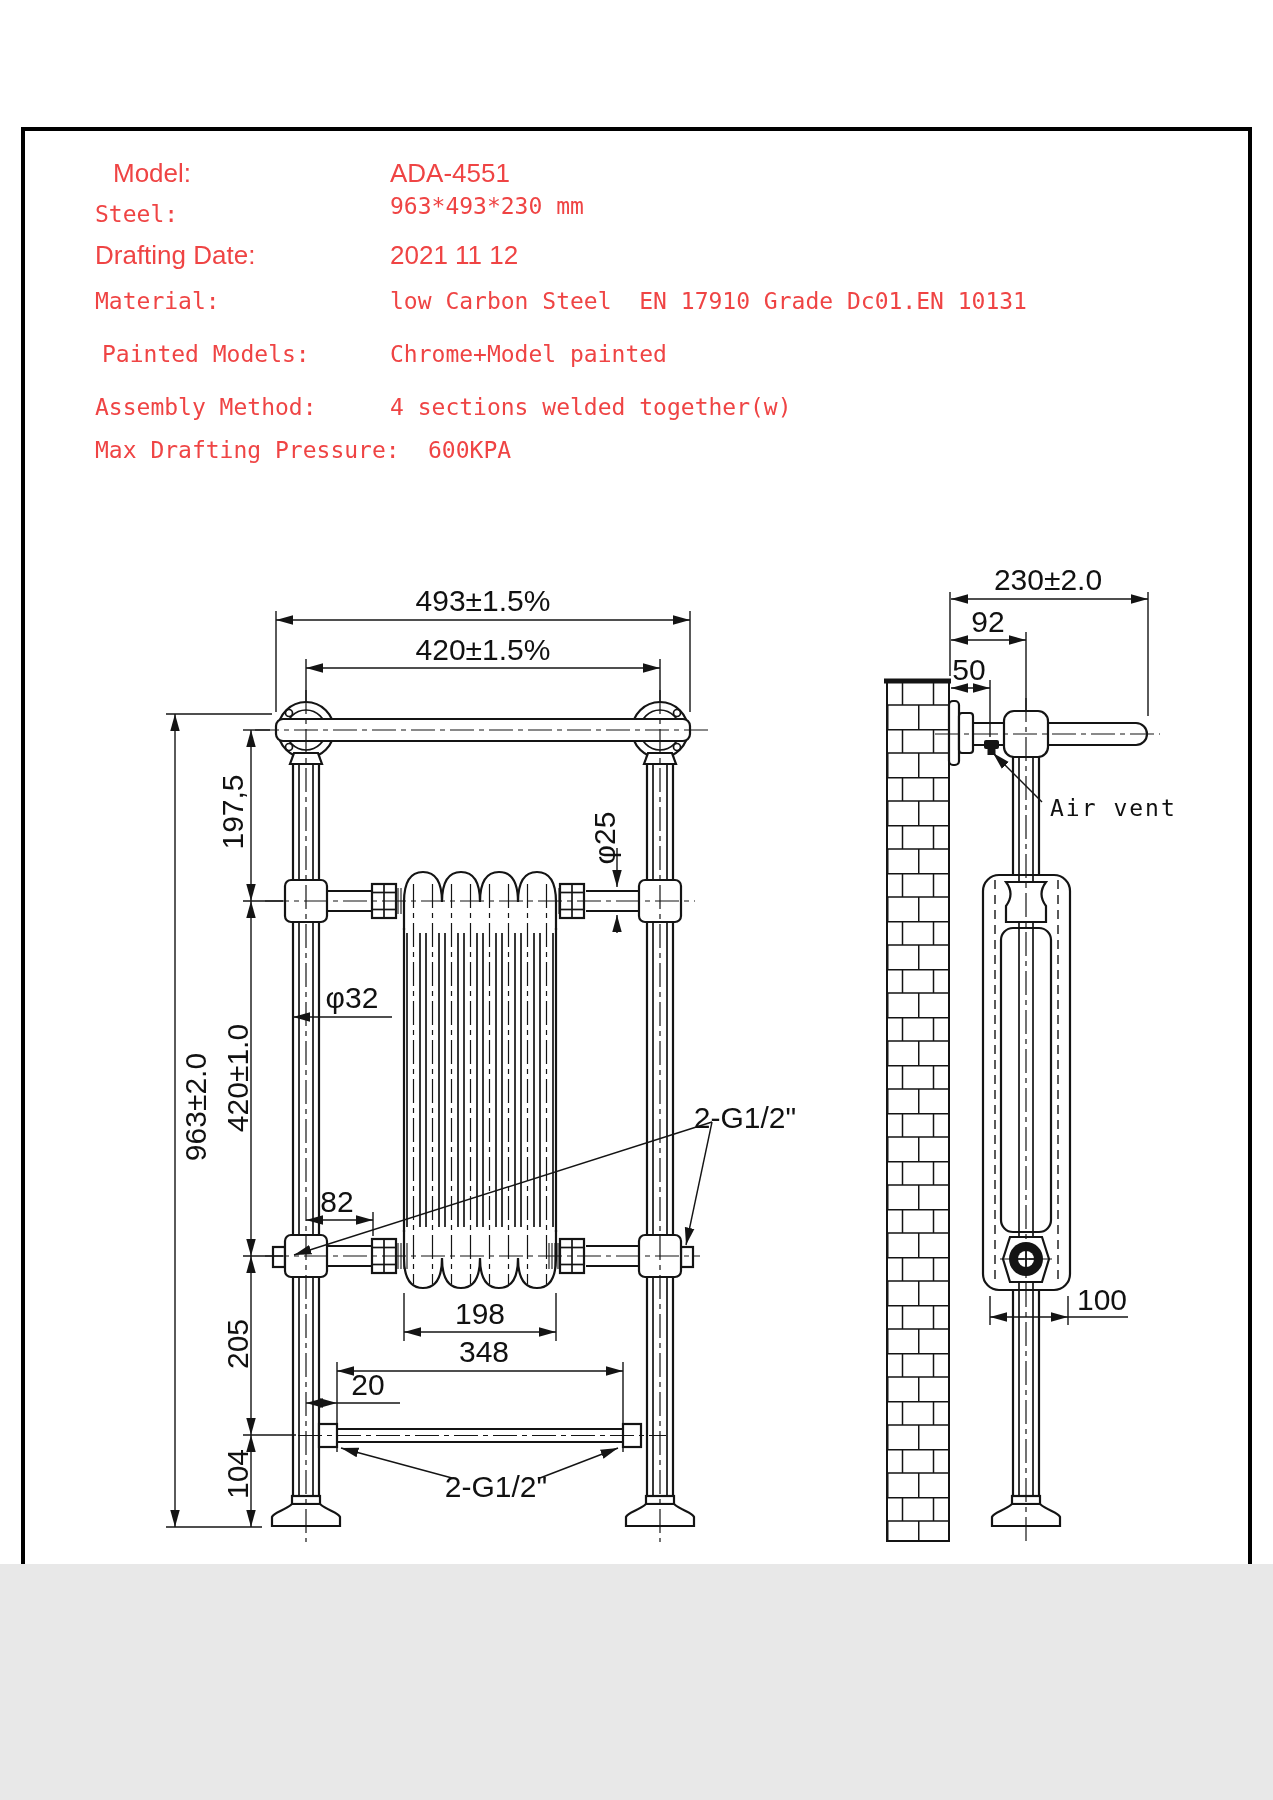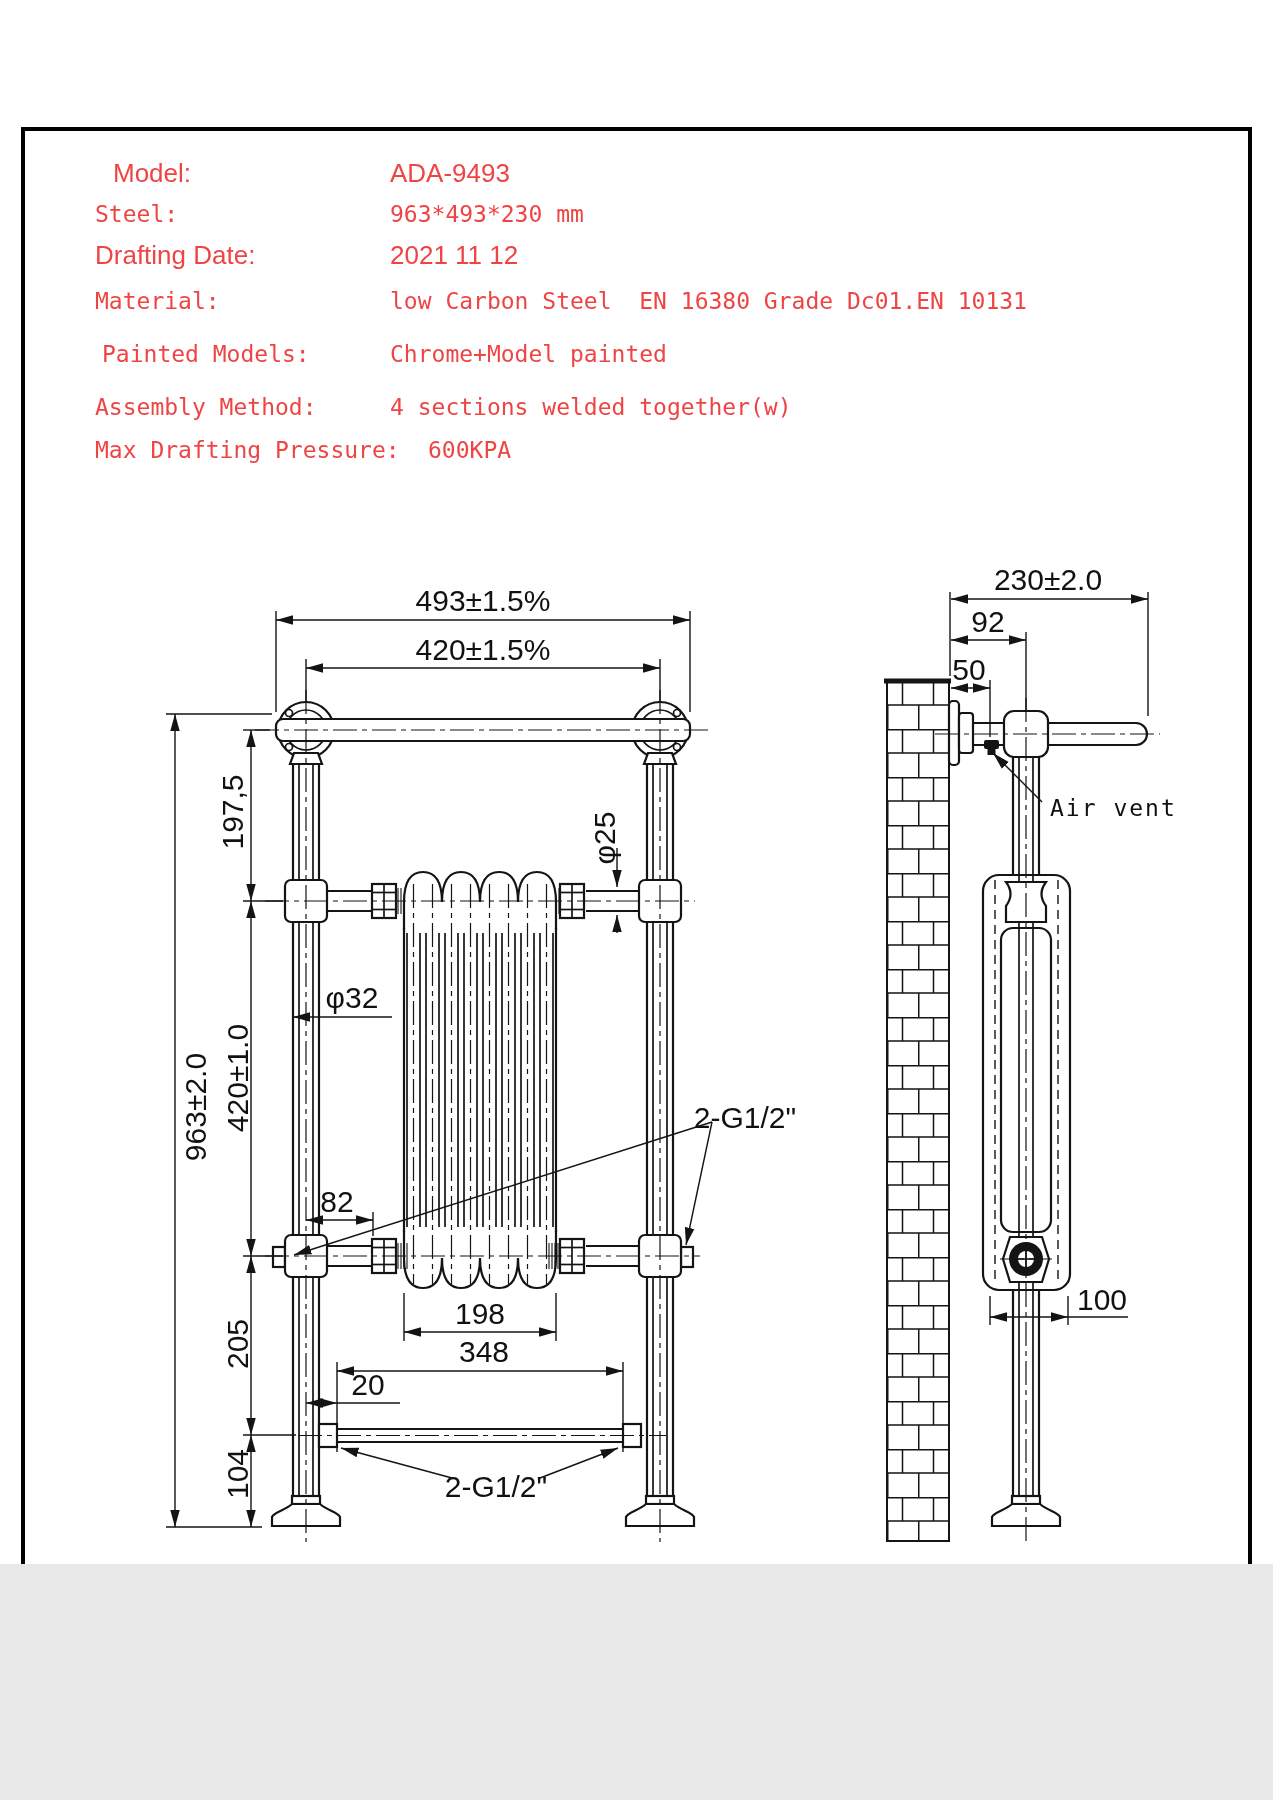--- a/index.html
+++ b/index.html
@@ -24,27 +24,27 @@
   .blk{fill:#141414;stroke:none;}
 </style>
 </head>
 <body>
 
 <div id="sheet">
   <div id="frame"></div>
 
   <div>
     <span class="hrow sans" style="left:113px;top:158px">Model:</span>
-    <span class="hrow sans" style="left:390px;top:158px">ADA-9493</span>
+    <span class="hrow sans" style="left:390px;top:158px">ADA-4551</span>
     <span class="hrow cadf" style="left:95px;top:201px">Steel:</span>
-    <span class="hrow cadf" style="left:390px;top:201px">963*493*230 mm</span>
+    <span class="hrow cadf" style="left:390px;top:193px">963*493*230 mm</span>
     <span class="hrow sans" style="left:95px;top:240px">Drafting Date:</span>
     <span class="hrow sans" style="left:390px;top:240px">2021 11 12</span>
     <span class="hrow cadf" style="left:95px;top:288px">Material:</span>
-    <span class="hrow cadf" style="left:390px;top:288px">low Carbon Steel  EN 16380 Grade Dc01.EN 10131</span>
+    <span class="hrow cadf" style="left:390px;top:288px">low Carbon Steel  EN 17910 Grade Dc01.EN 10131</span>
     <span class="hrow cadf" style="left:102px;top:341px">Painted Models:</span>
     <span class="hrow cadf" style="left:390px;top:341px">Chrome+Model painted</span>
     <span class="hrow cadf" style="left:95px;top:394px">Assembly Method:</span>
     <span class="hrow cadf" style="left:390px;top:394px">4 sections welded together(w)</span>
     <span class="hrow cadf" style="left:95px;top:437px">Max Drafting Pressure:</span>
     <span class="hrow cadf" style="left:428px;top:437px">600KPA</span>
   </div>
 
   <svg width="1273" height="1800" viewBox="0 0 1273 1800">
     <defs>

